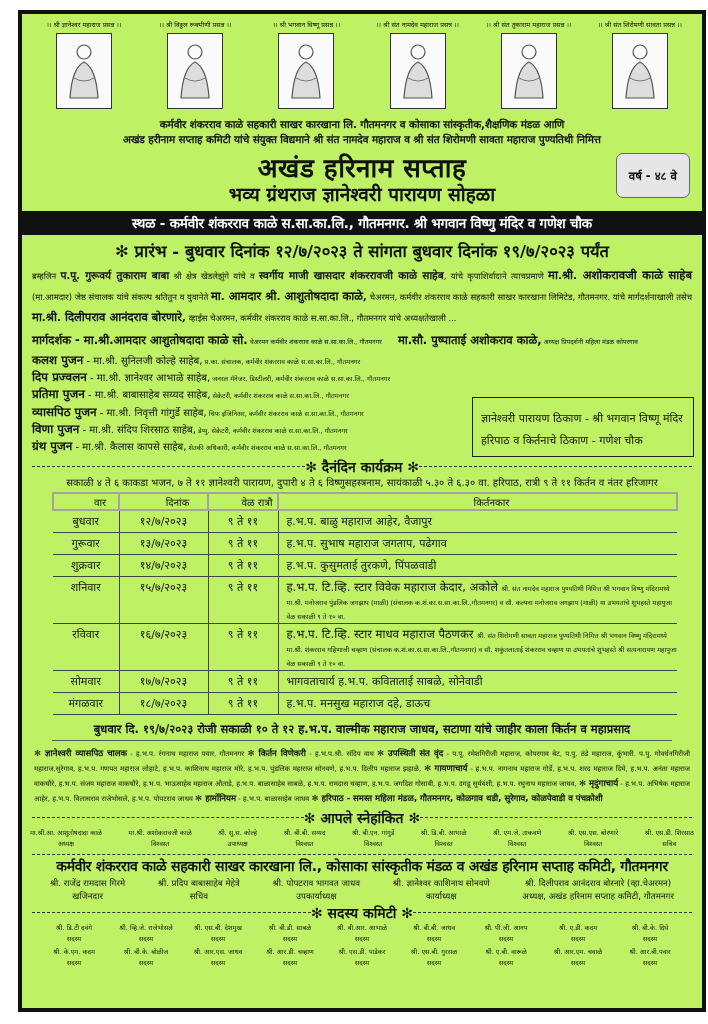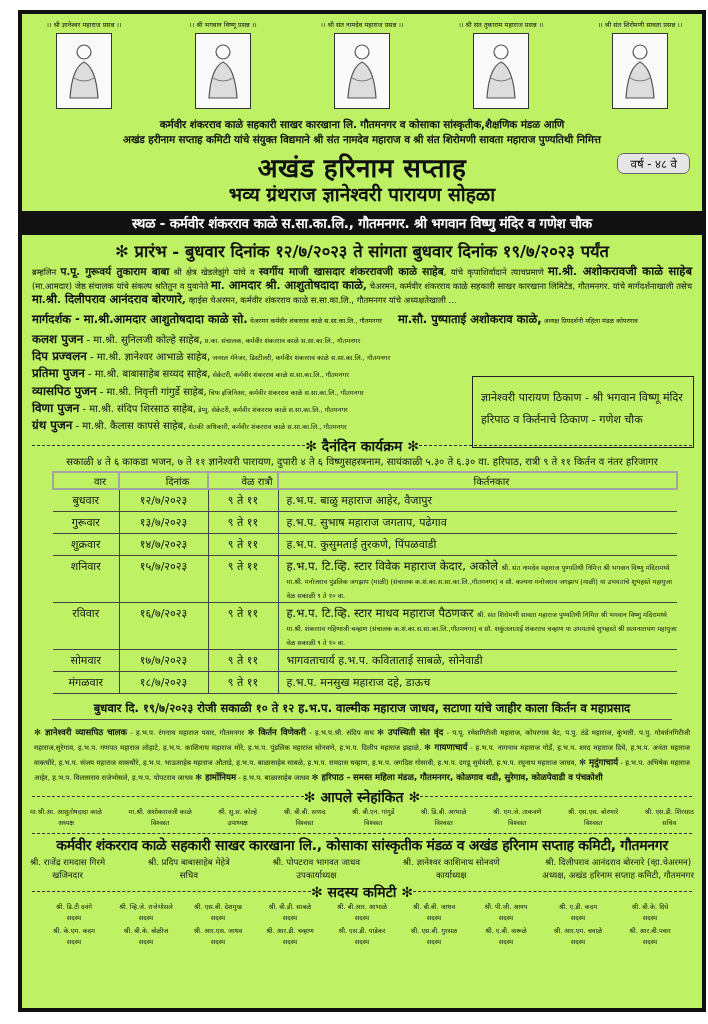--- a/index.html
+++ b/index.html
@@ -16,41 +16,41 @@
     width: 56px; height: 76px; border: 1.5px solid #333; background: #fafafa;
     display: flex; align-items: center; justify-content: center;
   }
   .deity-pic svg { width: 48px; height: 66px; }
 
   .org-line { text-align: center; font-size: 10.4px; font-weight: bold; line-height: 15px; letter-spacing: -0.1px; }
   .org-line.first { margin-top: 8px; }
   .title-row { position: relative; text-align: center; height: 32px; margin-top: 2px; }
   .title-main { font-family: "DejaVu Serif", serif; font-size: 26px; font-weight: bold; letter-spacing: 0.5px; }
   .year-badge {
-    position: absolute; right: 12px; top: 4px; padding: 2px 12px;
+    position: absolute; right: 12px; top: 4px; padding: 14px 12px;
     border: 1.5px solid #666; border-radius: 7px; background: #e6e6e6;
-    font-size: 11.5px; font-weight: normal;
+    font-size: 11.5px; font-weight: bold;
   }
   .subtitle { font-family: "DejaVu Serif", serif; text-align: center; font-size: 19px; font-weight: bold; line-height: 26px; }
   .venue-bar {
     background: #111; color: #fff; text-align: center; font-size: 13.5px; font-weight: bold;
     height: 24px; line-height: 24px; margin-top: 4px; margin-left: -4px; margin-right: -4px; letter-spacing: -0.2px;
   }
   .start-line { text-align: center; font-size: 16.5px; font-weight: bold; margin-top: 6px; line-height: 22px; }
-  .para { padding: 2px 10px; font-size: 8.4px; line-height: 13px; text-align: justify; }
+  .para { padding: 2px 10px; font-size: 8.4px; line-height: 20px; text-align: justify; }
   .para b { font-size: 10.5px; font-family: "DejaVu Serif", serif; }
   .para b.big { font-size: 11.5px; }
   .guide-line { padding: 2px 10px; font-size: 11.5px; font-weight: bold; white-space: nowrap; line-height: 17px; }
   .guide-line small { font-size: 6.4px; font-weight: normal; }
   .pujan-wrap { position: relative; padding: 0 10px; }
   .pujan-row { font-size: 10px; line-height: 15.2px; white-space: nowrap; }
   .pujan-row .lbl { font-weight: bold; font-size: 11.8px; }
   .pujan-row .role { font-size: 6.6px; }
   .place-box {
-    position: absolute; right: 8px; top: 44px; width: 222px; height: 72px;
+    position: absolute; right: 8px; top: 44px; width: 222px; height: 60px;
     border: 1.5px solid #222; padding: 10px 8px; font-size: 11px; line-height: 22px;
   }
   .divider-title {
     display: flex; align-items: center; justify-content: center; 
     padding: 0 10px; height: 20px; font-weight: bold; font-size: 14px;
   }
   .divider-title .dash { flex: 1; border-top: 1.5px dashed #333; }
   .daily-line { text-align: center; font-size: 10px; line-height: 14px; white-space: nowrap; }
   table.sched { border-collapse: collapse; margin: 2px 0 0 30px; width: 626px; }
   table.sched th { font-weight: normal; font-size: 10px; height: 17px; border: 2px solid #a3a3a3; padding-left: 28px; }
@@ -62,32 +62,42 @@
   table.sched tr.tall td.k .kn { font-size: 11.5px; }
   table.sched tr.tall td.k .note { font-size: 6.6px; line-height: 11px; }
   th.w1 { width: 66px; } th.w2 { width: 89px; } th.w3 { width: 70px; }
   .final-line { text-align: center; font-weight: bold; font-size: 11.5px; padding: 6px 0 4px; border-bottom: 1.5px solid #555; margin: 0 30px; }
   .credits { padding: 5px 12px 2px; font-size: 7px; line-height: 14px; text-align: justify; }
   .credits b { font-size: 8.5px; }
   .trustees { display: flex; justify-content: space-between; padding: 0 8px; }
   .person { text-align: center; font-size: 6.6px; line-height: 11px; }
   .dash-line { border-top: 1.5px dashed #333; margin: 4px 10px 0; }
   .org-bottom { text-align: center; font-size: 14px; font-weight: bold; line-height: 22px; white-space: nowrap; letter-spacing: -0.3px; }
-  .officers { display: flex; justify-content: space-between; padding: 0 8px; gap: 16px; }
+  .officers { display: flex; justify-content: space-between; padding: 0 28px; gap: 16px; }
   .officer { text-align: center; font-size: 8.6px; line-height: 13px; white-space: nowrap; }
   .members { display: grid; grid-template-columns: repeat(9, 1fr); padding: 0 16px; row-gap: 2px; }
 </style>
 </head>
 <body>
 
 <div class="frame">
 
   <div class="deities" id="deities">
       <div class="deity">
         <div class="deity-caption">।। श्री ज्ञानेश्वर महाराज प्रसन्न ।।</div>
+        <div class="deity-pic">
+          <svg viewBox="0 0 48 66">
+            <circle cx="24" cy="14" r="7" fill="none" stroke="#555" stroke-width="1.2"></circle>
+            <path d="M10 60 Q12 30 24 24 Q36 30 38 60 Z" fill="#ddd" stroke="#555" stroke-width="1.2"></path>
+            <path d="M14 40 Q24 46 34 40" fill="none" stroke="#777"></path>
+          </svg>
+        </div>
+      </div>
+      <div class="deity">
+        <div class="deity-caption">।। श्री विठ्ठल रूक्मीणी प्रसन्न ।।</div>
         <div class="deity-pic">
           <svg viewBox="0 0 48 66">
             <circle cx="24" cy="14" r="7" fill="none" stroke="#555" stroke-width="1.2"></circle>
             <path d="M10 60 Q12 30 24 24 Q36 30 38 60 Z" fill="#ddd" stroke="#555" stroke-width="1.2"></path>
             <path d="M14 40 Q24 46 34 40" fill="none" stroke="#777"></path>
           </svg>
         </div>
       </div>
       <div class="deity">
         <div class="deity-caption">।। श्री भगवान विष्णू प्रसन्न ।।</div>

